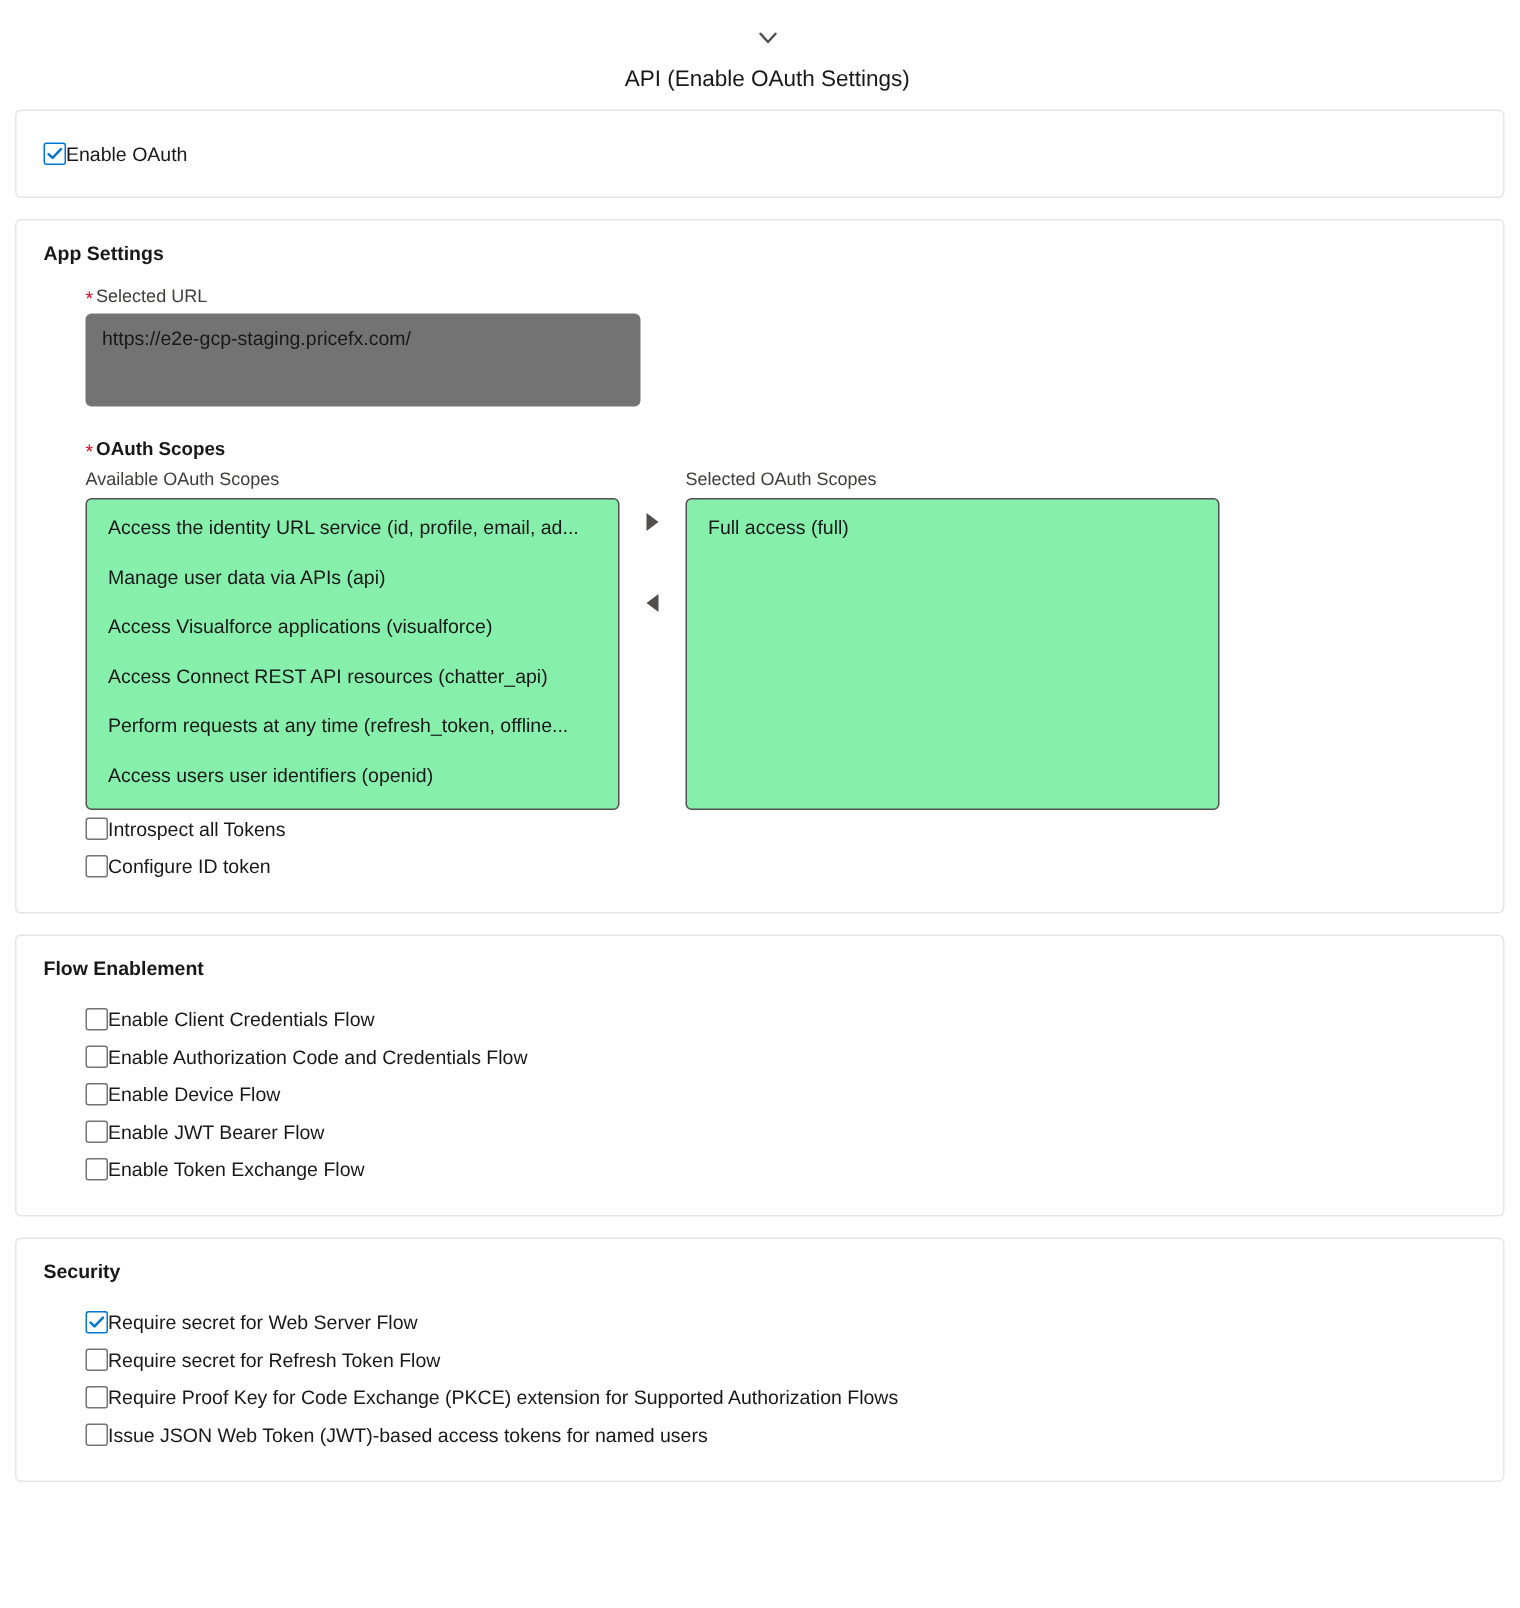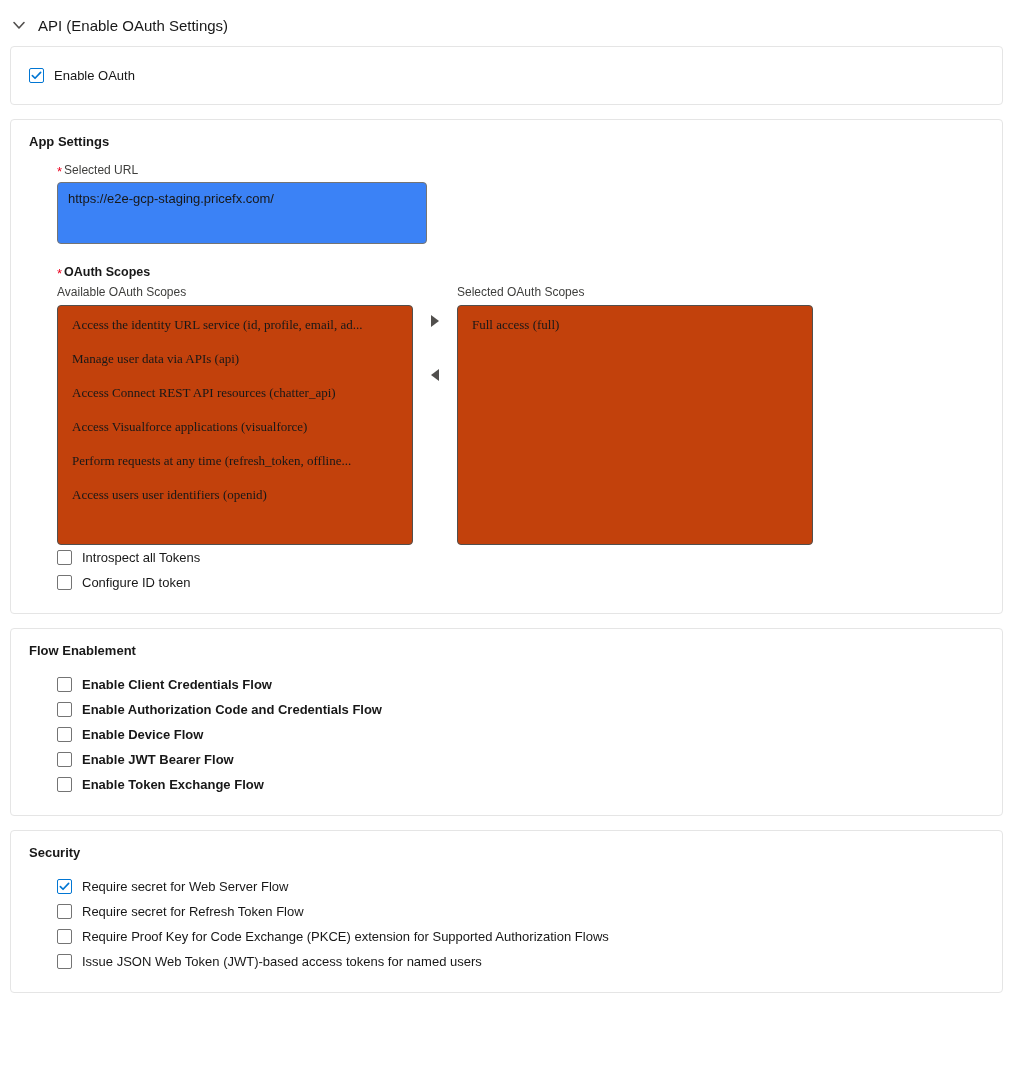--- a/index.html
+++ b/index.html
@@ -20,20 +20,21 @@
     width: 1013px;
     padding: 0;
   }
 
   
   .section-header {
     display: flex;
     align-items: center;
     gap: 10px;
     padding: 16px 0 12px 10px;
+    flex-direction: column;
   }
   .chevron {
     width: 18px;
     height: 18px;
     display: inline-flex;
     align-items: center;
     justify-content: center;
     color: #514f4d;
     cursor: pointer;
   }
@@ -58,21 +59,20 @@
     font-size: 13px;
     font-weight: bold;
     color: #181818;
     margin-bottom: 14px;
   }
 
   
   .cb-row {
     display: flex;
     align-items: flex-start;
-    gap: 10px;
     padding: 5px 0;
   }
   .cb {
     width: 15px;
     height: 15px;
     min-width: 15px;
     border: 1px solid #747474;
     border-radius: 2px;
     background: #fff;
     display: inline-flex;
@@ -119,44 +119,43 @@
     width: 370px;
     height: 62px;
     border: 1px solid #747474;
     border-radius: 4px;
     padding: 8px 10px;
     font-size: 13px;
     font-family: "Liberation Sans", sans-serif;
     color: #181818;
     resize: none;
     outline: none;
-    background: #3b82f6;
+    background: #737373;
   }
 
   
   .duallist {
     display: flex;
     align-items: flex-start;
     margin-top: 6px;
   }
   .list-col { }
   .list-col-label {
     font-size: 12px;
     color: #3e3e3c;
     margin-bottom: 6px;
   }
   .listbox {
     width: 356px;
-    height: 240px;
+    height: 208px;
     border: 1px solid #514f4d;
     border-radius: 4px;
-    background: #c2410c;
+    background: #86efac;
     overflow: hidden;
     position: relative;
-    font-family: Liberation Serif, serif;
   }
   .listbox .opt {
     font-size: 13px;
     color: #181818;
     padding: 9px 14px;
     white-space: nowrap;
     overflow: hidden;
     text-overflow: ellipsis;
     cursor: pointer;
   }
@@ -221,22 +220,22 @@
         <span class="req">*</span>
         <span class="scopes-label">OAuth Scopes</span>
       </div>
 
       <div class="duallist">
         <div class="list-col">
           <div class="list-col-label">Available OAuth Scopes</div>
           <div class="listbox">
             <div class="opt">Access the identity URL service (id, profile, email, ad...</div>
             <div class="opt">Manage user data via APIs (api)</div>
+            <div class="opt">Access Visualforce applications (visualforce)</div>
             <div class="opt">Access Connect REST API resources (chatter_api)</div>
-            <div class="opt">Access Visualforce applications (visualforce)</div>
             <div class="opt">Perform requests at any time (refresh_token, offline...</div>
             <div class="opt">Access users user identifiers (openid)</div>
           </div>
         </div>
 
         <div class="move-col">
           <span class="move-btn">
             <svg width="12" height="14" viewBox="0 0 12 14" aria-hidden="true">
               <path d="M2 1 L10 7 L2 13 Z" fill="#514f4d"></path>
             </svg>
@@ -268,21 +267,21 @@
             
           </span>
           <span class="cb-label">Configure ID token</span>
         </div>
       </div>
     </div>
   </div>
 
   <div class="card">
     <div class="card-title">Flow Enablement</div>
-    <div style="padding-left:28px;font-weight:bold;">
+    <div style="padding-left:28px;">
       <div class="cb-row">
         <span class="cb">
           
         </span>
         <span class="cb-label">Enable Client Credentials Flow</span>
       </div>
       <div class="cb-row">
         <span class="cb">
           
         </span>

